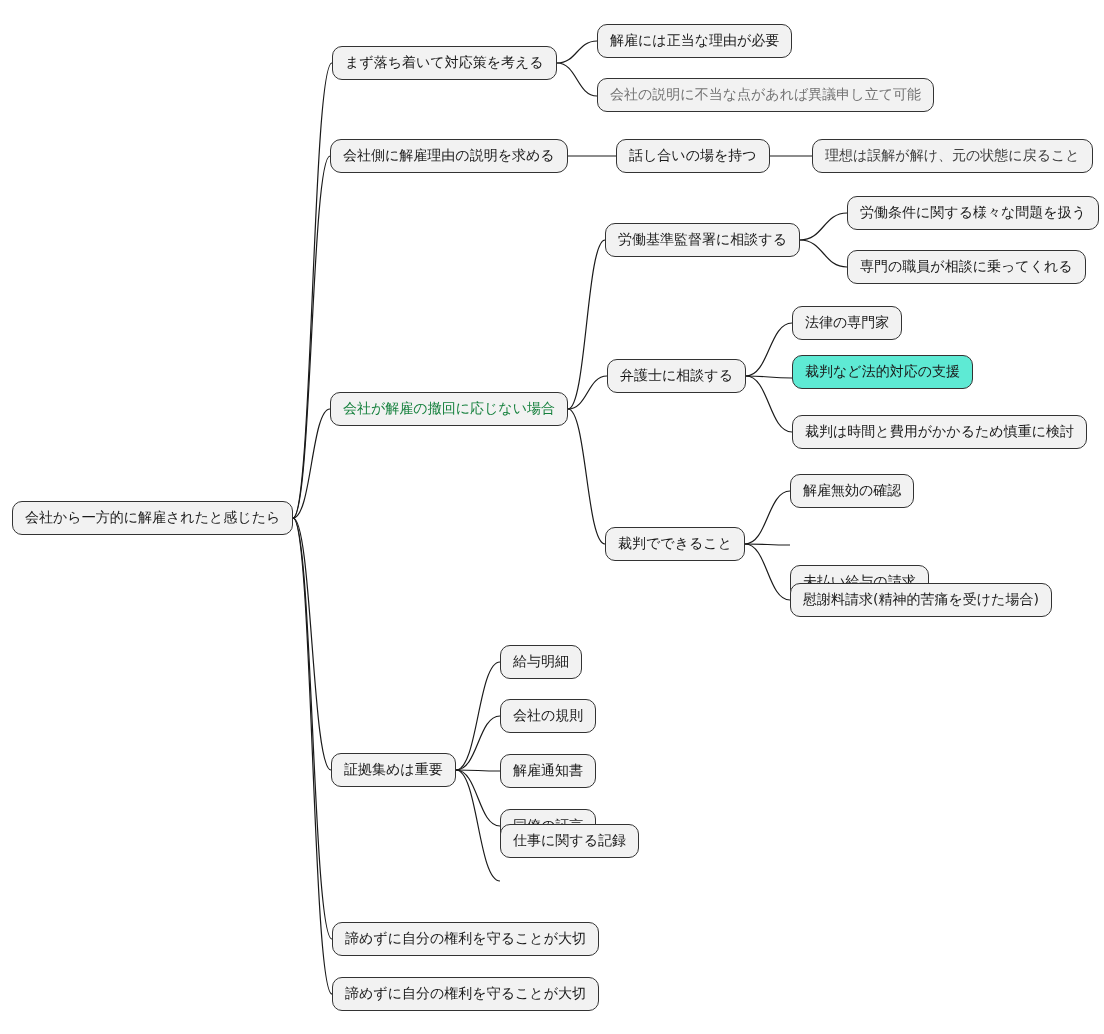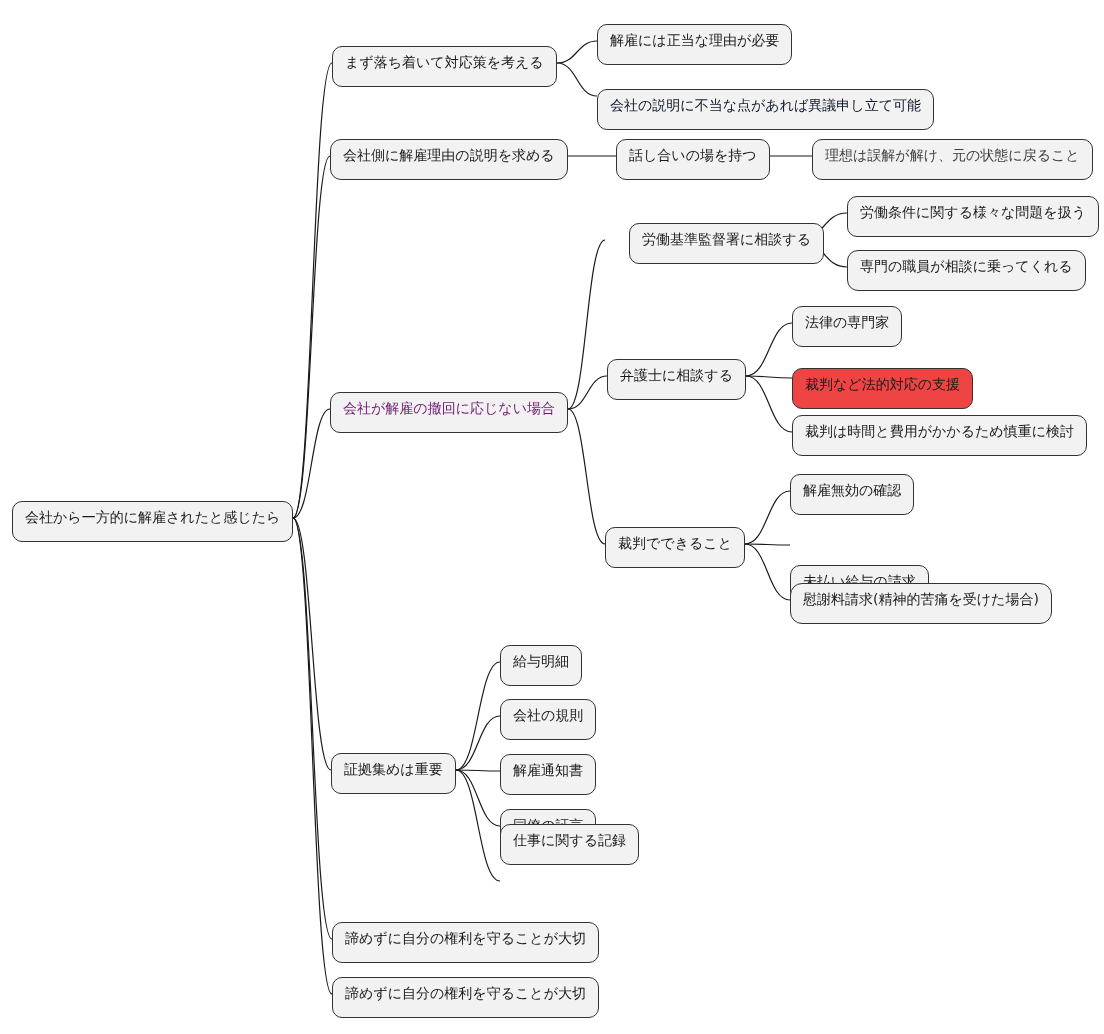--- a/index.html
+++ b/index.html
@@ -14,21 +14,21 @@
     width: 1104px; height: 1034px;
   }
   #edges {
     position: absolute; left: 0; top: 0;
     width: 1104px; height: 1034px;
   }
   #nodes { position: absolute; left: 0; top: 0; }
   .node {
     position: absolute;
     box-sizing: border-box;
-    height: 41px;
+    height: 34px;
     line-height: 31px;
     padding: 0 12px;
     font-size: 14px;
     color: #1a1a1a;
     background: #f2f2f2;
     border: 1.4px solid #333333;
     border-radius: 10px;
     white-space: nowrap;
     text-align: center;
   }
@@ -62,36 +62,36 @@
       <path d="M 456 770 C 478 770, 478 771, 500 771" fill="none" stroke="#1a1a1a" stroke-width="1.2"></path>
       <path d="M 456 770 C 478 770, 478 826, 500 826" fill="none" stroke="#1a1a1a" stroke-width="1.2"></path>
       <path d="M 456 770 C 478 770, 478 881, 500 881" fill="none" stroke="#1a1a1a" stroke-width="1.2"></path>
       <path d="M 293 518 C 312.5 518, 312.5 939, 332 939" fill="none" stroke="#1a1a1a" stroke-width="1.2"></path>
       <path d="M 293 518 C 312.5 518, 312.5 994, 332 994" fill="none" stroke="#1a1a1a" stroke-width="1.2"></path>
     </svg>
   <div id="nodes">
       <div class="node" style="left: 12px; top: 501px; background: rgb(242, 242, 242); border-color: rgb(51, 51, 51); color: rgb(26, 26, 26);"><span>会社から一方的に解雇されたと感じたら</span></div>
       <div class="node" style="left: 332px; top: 46px; background: rgb(242, 242, 242); border-color: rgb(51, 51, 51); color: rgb(26, 26, 26);"><span>まず落ち着いて対応策を考える</span></div>
       <div class="node" style="left: 597px; top: 24px; background: rgb(242, 242, 242); border-color: rgb(51, 51, 51); color: rgb(26, 26, 26);"><span>解雇には正当な理由が必要</span></div>
-      <div class="node" style="left: 597px; top: 89px; background: rgb(242, 242, 242); border-color: rgb(51, 51, 51); color: #0f172a; font-family: Liberation Serif, serif;"><span>会社の説明に不当な点があれば異議申し立て可能</span></div>
+      <div class="node" style="left: 597px; top: 78px; background: rgb(242, 242, 242); border-color: rgb(51, 51, 51); color: #737373; font-family: Liberation Serif, serif;"><span>会社の説明に不当な点があれば異議申し立て可能</span></div>
       <div class="node" style="left: 330px; top: 139px; background: rgb(242, 242, 242); border-color: rgb(51, 51, 51); color: rgb(26, 26, 26); border-radius: 11px;"><span>会社側に解雇理由の説明を求める</span></div>
       <div class="node" style="left: 616px; top: 139px; background: rgb(242, 242, 242); border-color: rgb(51, 51, 51); color: rgb(26, 26, 26);"><span>話し合いの場を持つ</span></div>
       <div class="node" style="left: 812px; top: 139px; background: rgb(242, 242, 242); border-color: rgb(51, 51, 51); color: #404040;"><span>理想は誤解が解け、元の状態に戻ること</span></div>
-      <div class="node" style="left: 330px; top: 392px; background: rgb(242, 242, 242); border-color: rgb(51, 51, 51); color: #701a75;"><span>会社が解雇の撤回に応じない場合</span></div>
-      <div class="node" style="left: 605px; top: 223px; background: rgb(242, 242, 242); border-color: rgb(51, 51, 51); color: rgb(26, 26, 26); margin-left: 24px;"><span>労働基準監督署に相談する</span></div>
+      <div class="node" style="left: 330px; top: 392px; background: rgb(242, 242, 242); border-color: rgb(51, 51, 51); color: #15803d;"><span>会社が解雇の撤回に応じない場合</span></div>
+      <div class="node" style="left: 605px; top: 223px; background: rgb(242, 242, 242); border-color: rgb(51, 51, 51); color: rgb(26, 26, 26);"><span>労働基準監督署に相談する</span></div>
       <div class="node" style="left: 847px; top: 196px; background: rgb(242, 242, 242); border-color: rgb(51, 51, 51); color: rgb(26, 26, 26);"><span>労働条件に関する様々な問題を扱う</span></div>
-      <div class="node" style="left: 847px; top: 250px; background: rgb(242, 242, 242); border-color: rgb(51, 51, 51); color: rgb(26, 26, 26); border-radius: 11px;"><span>専門の職員が相談に乗ってくれる</span></div>
+      <div class="node" style="left: 847px; top: 250px; background: rgb(242, 242, 242); border-color: rgb(51, 51, 51); color: rgb(26, 26, 26);"><span>専門の職員が相談に乗ってくれる</span></div>
       <div class="node" style="left: 607px; top: 359px; background: rgb(242, 242, 242); border-color: rgb(51, 51, 51); color: rgb(26, 26, 26);"><span>弁護士に相談する</span></div>
       <div class="node" style="left: 792px; top: 306px; background: rgb(242, 242, 242); border-color: rgb(51, 51, 51); color: rgb(26, 26, 26);"><span>法律の専門家</span></div>
-      <div class="node" style="left: 792px; top: 368px; background: #ef4444; border-color: rgb(51, 51, 51); color: rgb(26, 26, 26); border-radius: 10px;"><span>裁判など法的対応の支援</span></div>
+      <div class="node" style="left: 792px; top: 355px; background: #5eead4; border-color: rgb(51, 51, 51); color: rgb(26, 26, 26); border-radius: 10px;"><span>裁判など法的対応の支援</span></div>
       <div class="node" style="left: 792px; top: 415px; background: rgb(242, 242, 242); border-color: rgb(51, 51, 51); color: rgb(26, 26, 26);"><span>裁判は時間と費用がかかるため慎重に検討</span></div>
       <div class="node" style="left: 605px; top: 527px; background: rgb(242, 242, 242); border-color: rgb(51, 51, 51); color: rgb(26, 26, 26);"><span>裁判でできること</span></div>
       <div class="node" style="left: 790px; top: 474px; background: rgb(242, 242, 242); border-color: rgb(51, 51, 51); color: rgb(26, 26, 26);"><span>解雇無効の確認</span></div>
       <div class="node" style="left: 790px; top: 528px; background: rgb(242, 242, 242); border-color: rgb(51, 51, 51); color: rgb(26, 26, 26); margin-top: 37px;"><span>未払い給与の請求</span></div>
-      <div class="node" style="left: 790px; top: 583px; background: rgb(242, 242, 242); border-color: rgb(51, 51, 51); color: rgb(26, 26, 26); border-radius: 12px;"><span>慰謝料請求(精神的苦痛を受けた場合)</span></div>
+      <div class="node" style="left: 790px; top: 583px; background: rgb(242, 242, 242); border-color: rgb(51, 51, 51); color: rgb(26, 26, 26);"><span>慰謝料請求(精神的苦痛を受けた場合)</span></div>
       <div class="node" style="left: 331px; top: 753px; background: rgb(242, 242, 242); border-color: rgb(51, 51, 51); color: rgb(26, 26, 26);"><span>証拠集めは重要</span></div>
       <div class="node" style="left: 500px; top: 645px; background: rgb(242, 242, 242); border-color: rgb(51, 51, 51); color: rgb(26, 26, 26);"><span>給与明細</span></div>
       <div class="node" style="left: 500px; top: 699px; background: rgb(242, 242, 242); border-color: rgb(51, 51, 51); color: rgb(26, 26, 26);"><span>会社の規則</span></div>
       <div class="node" style="left: 500px; top: 754px; background: rgb(242, 242, 242); border-color: rgb(51, 51, 51); color: rgb(26, 26, 26);"><span>解雇通知書</span></div>
       <div class="node" style="left: 500px; top: 809px; background: rgb(242, 242, 242); border-color: rgb(51, 51, 51); color: rgb(26, 26, 26);"><span>同僚の証言</span></div>
       <div class="node" style="left: 500px; top: 824px; background: rgb(242, 242, 242); border-color: rgb(51, 51, 51); color: rgb(26, 26, 26);"><span>仕事に関する記録</span></div>
       <div class="node" style="left: 332px; top: 922px; background: rgb(242, 242, 242); border-color: rgb(51, 51, 51); color: rgb(26, 26, 26);"><span>諦めずに自分の権利を守ることが大切</span></div>
       <div class="node" style="left: 332px; top: 977px; background: rgb(242, 242, 242); border-color: rgb(51, 51, 51); color: rgb(26, 26, 26);"><span>諦めずに自分の権利を守ることが大切</span></div>
     </div>
 </div>

